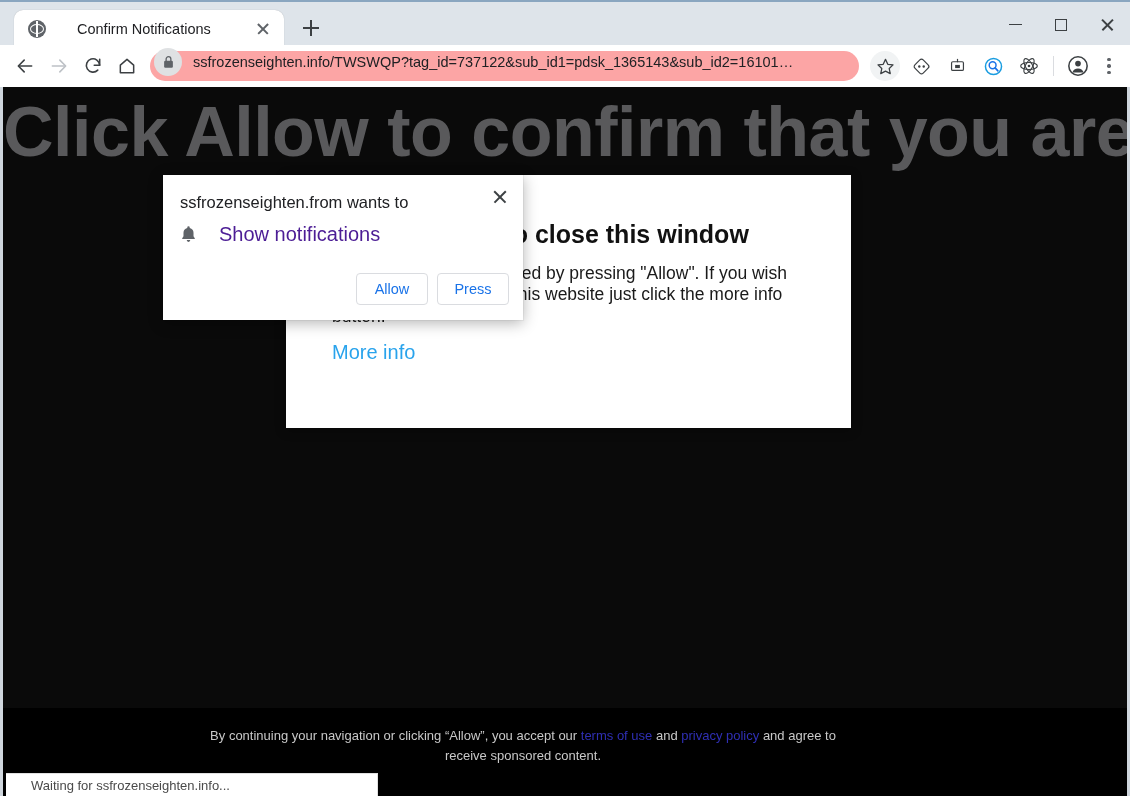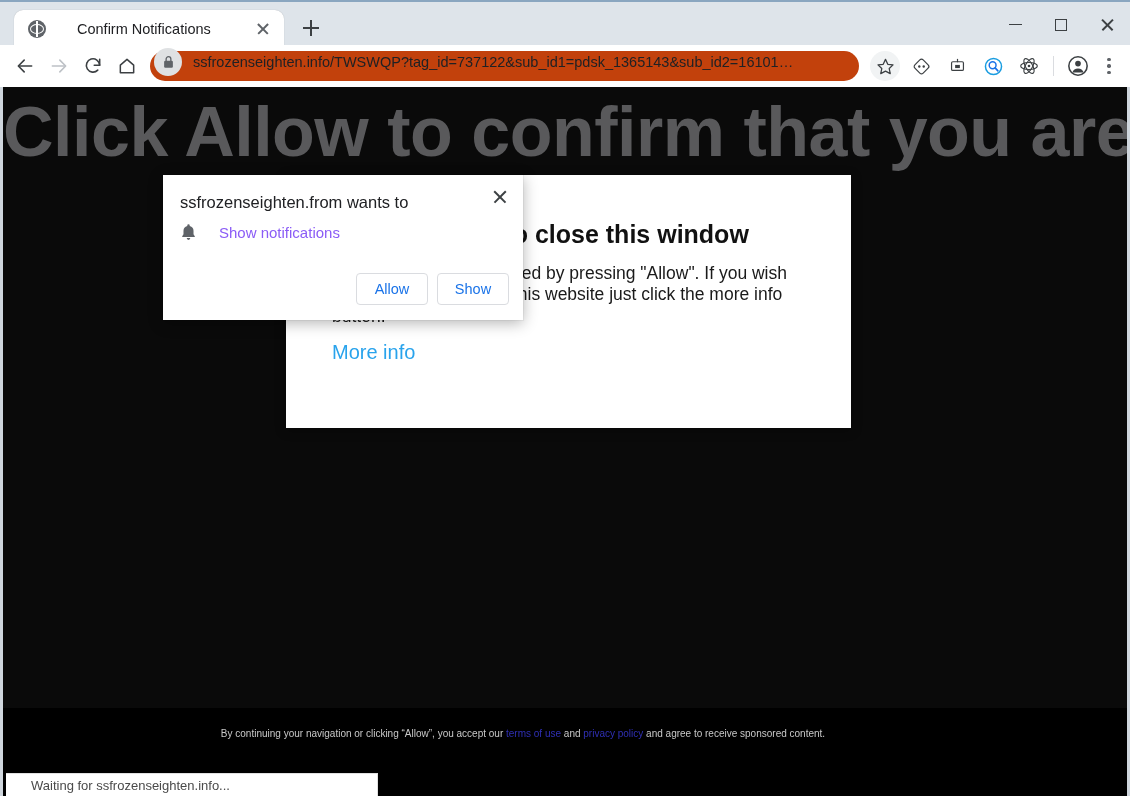--- a/index.html
+++ b/index.html
@@ -149,21 +149,21 @@
     width: 34px; height: 34px;
     display: flex; align-items: center; justify-content: center;
     flex: 0 0 auto;
     cursor: pointer;
   }
 
   #omnibox {
     flex: 1 1 auto;
     height: 30px;
     margin: 0 8px 0 6px;
-    background: #c2410c;
+    background: #fca5a5;
     border-radius: 15px;
     display: flex;
     align-items: center;
     padding: 0 12px 8px 4px;
     min-width: 0;
   }
 
   #lock-wrap {
     width: 28px; height: 28px;
     border-radius: 50%;
@@ -312,22 +312,22 @@
   #perm-close::after  { transform: rotate(-45deg); }
 
   #perm-row {
     position: absolute;
     left: 17px; top: 48px;
     display: flex;
     align-items: center;
   }
   #perm-label {
     margin-left: 22px;
-    font-size: 15px;
-    color: #8b5cf6;
+    font-size: 20px;
+    color: #4c1d95;
     white-space: nowrap;
   }
 
   #perm-actions {
     position: absolute;
     right: 14px; bottom: 15px;
     display: flex;
     gap: 9px;
   }
   .perm-btn {
@@ -350,21 +350,21 @@
     width: 1124px;
     height: 88px;
     background: #000000;
   }
   #consent-text {
     position: absolute;
     left: 190px;
     top: 18px;
     width: 660px;
     text-align: center;
-    font-size: 10px;
+    font-size: 13px;
     line-height: 1.55;
     color: #c8c8c8;
   }
   #consent-text a {
     color: #2f2fb4;
     text-decoration: none;
     cursor: pointer;
   }
 
   
@@ -533,20 +533,20 @@
       <div id="perm-row">
         <svg width="17" height="19" viewBox="0 0 20 22" fill="#5f6368">
           <path d="M10 1.2a1.45 1.45 0 0 1 1.45 1.45v.6A5.9 5.9 0 0 1 15.9 8.9v4.1l1.5 2.4v1.0H2.6v-1.0l1.5-2.4V8.9a5.9 5.9 0 0 1 4.45-5.65v-.6A1.45 1.45 0 0 1 10 1.2z"></path>
           <path d="M7.9 17.6h4.2a2.1 2.1 0 0 1-4.2 0z"></path>
         </svg>
         <span id="perm-label">Show notifications</span>
       </div>
 
       <div id="perm-actions">
         <button class="perm-btn">Allow</button>
-        <button class="perm-btn">Show</button>
+        <button class="perm-btn">Press</button>
       </div>
     </div>
 
     <div id="status-bar">Waiting for ssfrozenseighten.info...</div>
 
   </div>
 </div>
 
 </body></html>

